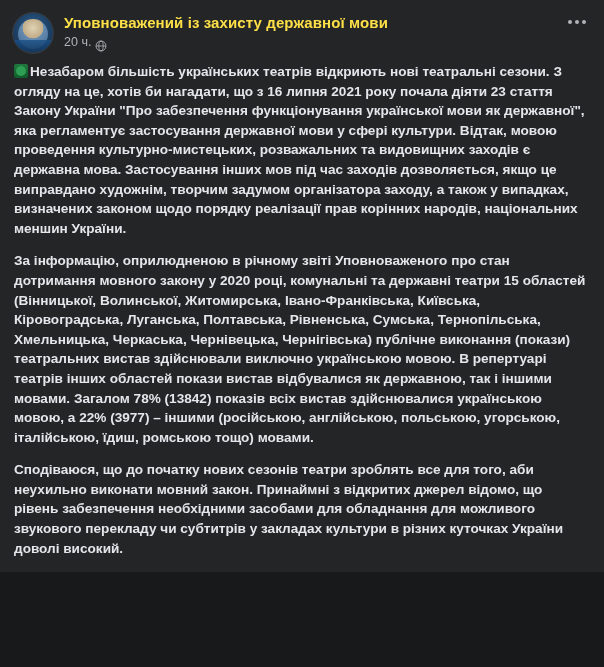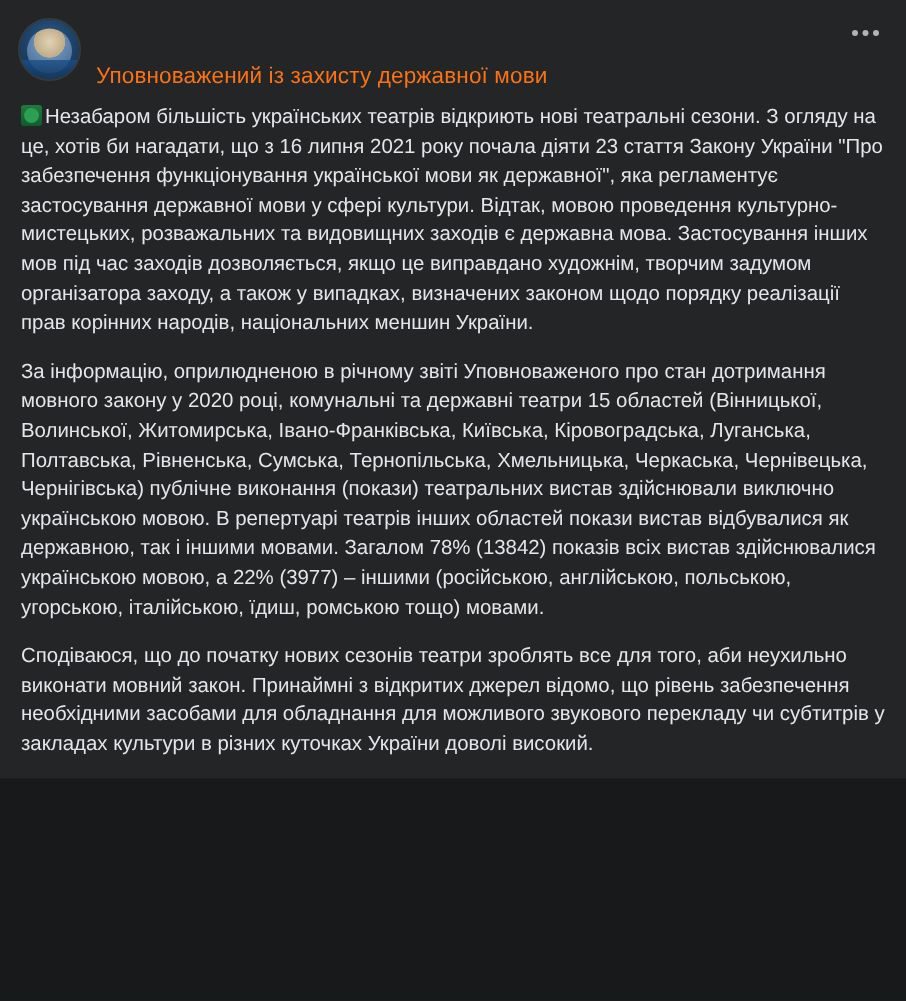--- a/index.html
+++ b/index.html
@@ -57,25 +57,24 @@
   }
   .header-text {
     margin-left: 10px;
     display: flex;
     flex-direction: column;
     justify-content: center;
     padding-top: 1px;
   }
   .page-name {
     font-size: 15px;
-    font-weight: normal;
-    color: #f97316;
+    font-weight: bold;
+    color: #fde047;
     line-height: 19px;
     letter-spacing: .1px;
-    margin-top: 28px;
   }
   .meta-row {
     display: flex;
     align-items: center;
     gap: 4px;
     margin-top: 3px;
   }
   .timestamp {
     font-size: 12.5px;
     color: #b0b3b8;
@@ -107,20 +106,21 @@
   }
   .post-body {
     padding: 2px 14px 14px 14px;
     font-size: 13.6px;
     line-height: 19.6px;
     color: #e4e6eb;
     text-align: left;
   }
   .post-body p {
     margin: 0 0 13px 0;
+    font-weight: bold;
   }
   .post-body p:last-child {
     margin-bottom: 0;
   }
   .emoji {
     display: inline-block;
     width: 14px;
     height: 14px;
     vertical-align: -2px;
     margin-right: 2px;
@@ -142,20 +142,30 @@
 
 <div class="post">
 
   <div class="post-header">
     <div class="avatar">
       <div class="av-inner"></div>
       <div class="av-band"></div>
     </div>
     <div class="header-text">
       <div class="page-name">Уповноважений із захисту державної мови</div>
+      <div class="meta-row">
+        <span class="timestamp">20 ч.</span>
+        <span class="globe-icon">
+          <svg width="12" height="12" viewBox="0 0 16 16" aria-hidden="true">
+            <circle cx="8" cy="8" r="6.6" fill="none" stroke="#b0b3b8" stroke-width="1.2"></circle>
+            <ellipse cx="8" cy="8" rx="2.9" ry="6.6" fill="none" stroke="#b0b3b8" stroke-width="1.1"></ellipse>
+            <line x1="1.4" y1="8" x2="14.6" y2="8" stroke="#b0b3b8" stroke-width="1.1"></line>
+          </svg>
+        </span>
+      </div>
     </div>
     <div class="menu-dots">
       <span></span>
       <span></span>
       <span></span>
     </div>
   </div>
 
   <div class="post-body">
     <p><span class="emoji"></span><span>Незабаром більшість українських театрів відкриють нові театральні сезони. З огляду на це, хотів би нагадати, що з 16 липня 2021 року почала діяти 23 стаття Закону України "Про забезпечення функціонування української мови як державної", яка регламентує застосування державної мови у сфері культури. Відтак, мовою проведення культурно-мистецьких, розважальних та видовищних заходів є державна мова. Застосування інших мов під час заходів дозволяється, якщо це виправдано художнім, творчим задумом організатора заходу, а також у випадках, визначених законом щодо порядку реалізації прав корінних народів, національних меншин України.</span></p>

